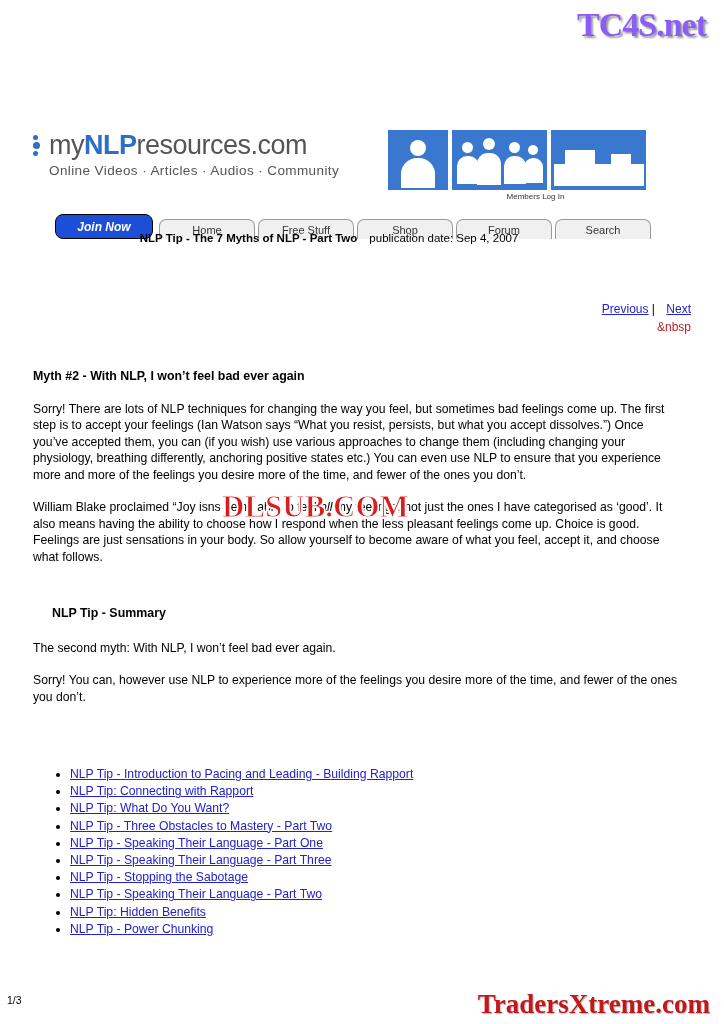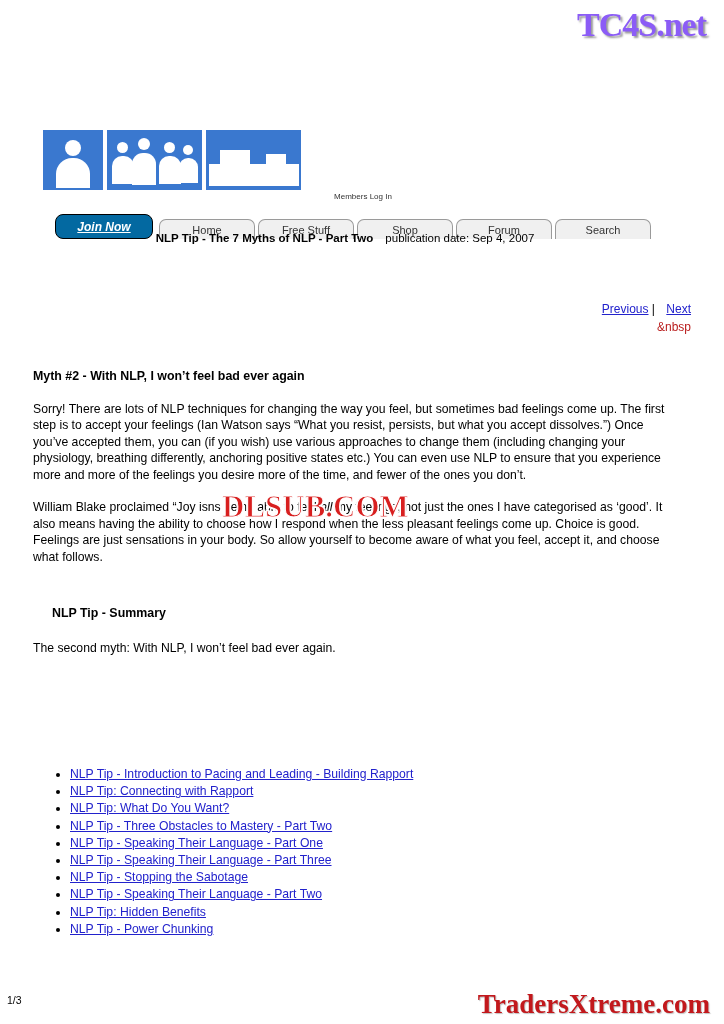--- a/index.html
+++ b/index.html
@@ -121,38 +121,37 @@
     background: #f0f0f0;
     font-size: 11px;
     color: #333;
     padding: 4px 0 3px 0;
     width: 94px;
     text-align: center;
     margin-right: 3px;
     font-family: "Liberation Sans", sans-serif;
   }
   .tab.join {
-    background: #0369a1;
+    background: #1d4ed8;
     color: #ffffff;
     font-style: italic;
     font-weight: bold;
     font-size: 12px;
     border: 1px solid #000;
     border-radius: 8px;
     width: 96px;
     padding: 5px 0 4px 0;
     margin-right: 6px;
-    text-decoration: underline;
   }
 
   
   .article-head {
     position: absolute;
     top: 232px;
-    left: 16px;
+    left: 0;
     width: 658px;
     text-align: center;
     font-size: 11.5px;
   }
   .article-head .title {
     font-weight: bold;
     color: #000;
   }
   .article-head .pubdate {
     font-weight: normal;
@@ -268,20 +267,31 @@
     text-shadow: 1px 1px 1px rgba(150,150,150,.6);
   }
 </style>
 </head>
 <body>
 
 <div class="tc4s">TC4S.net</div>
 
 <div class="site-header">
   <div class="logo-row">
+    <div class="logo-block">
+      <div class="logo-main">
+        <span class="logo-dots">
+          <span></span>
+            <span class="big"></span>
+            <span></span>
+        </span>
+        <span class="logo-text"><span>my</span><b>NLP</b><span>resources.com</span></span>
+      </div>
+      <div class="logo-sub">Online Videos · Articles · Audios · Community</div>
+    </div>
 
     <div style="flex:1">
       <div class="photo-strip">
         <div class="photo">
           <span class="fig" style="width:16px;height:16px;border-radius:50%;left:22px;top:10px;"></span>
           <span class="fig" style="width:34px;height:30px;left:13px;top:28px;border-radius:16px 16px 0 0;"></span>
         </div>
         <div class="photo wide">
           <span class="fig" style="width:11px;height:11px;border-radius:50%;left:10px;top:12px;"></span>
           <span class="fig" style="width:22px;height:28px;left:5px;top:26px;border-radius:10px 10px 0 0;"></span>
@@ -322,20 +332,21 @@
   <a>Next</a>
 </div>
 <div class="nbsp-line">&amp;nbsp</div>
 
 <div class="content">
   <h2>Myth #2 - With NLP, I won’t feel bad ever again</h2>
   <p>Sorry! There are lots of NLP techniques for changing the way you feel, but sometimes bad feelings come up. The first step is to accept your feelings (Ian Watson says “What you resist, persists, but what you accept dissolves.”) Once you’ve accepted them, you can (if you wish) use various approaches to change them (including changing your physiology, breathing differently, anchoring positive states etc.) You can even use NLP to ensure that you experience more and more of the feelings you desire more of the time, and fewer of the ones you don’t.</p>
   <p><span>William Blake proclaimed “Joy is</span><span>ns being able to feel </span><em>all</em><span> my feelings, not just the ones I have categorised as ‘good’. It also means having the ability to choose how I respond when the less pleasant feelings come up. Choice is good. Feelings are just sensations in your body. So allow yourself to become aware of what you feel, accept it, and choose what follows.</span></p>
   <div class="summary-head">NLP Tip - Summary</div>
   <p>The second myth: With NLP, I won’t feel bad ever again.</p>
+  <p>Sorry! You can, however use NLP to experience more of the feelings you desire more of the time, and fewer of the ones you don’t.</p>
 </div>
 
 <div class="dlsub">DLSUB.COM</div>
 
 <ul class="link-list">
   <li><a>NLP Tip - Introduction to Pacing and Leading - Building Rapport</a></li>
   <li><a>NLP Tip: Connecting with Rapport</a></li>
   <li><a>NLP Tip: What Do You Want?</a></li>
   <li><a>NLP Tip - Three Obstacles to Mastery - Part Two</a></li>
   <li><a>NLP Tip - Speaking Their Language - Part One</a></li>

